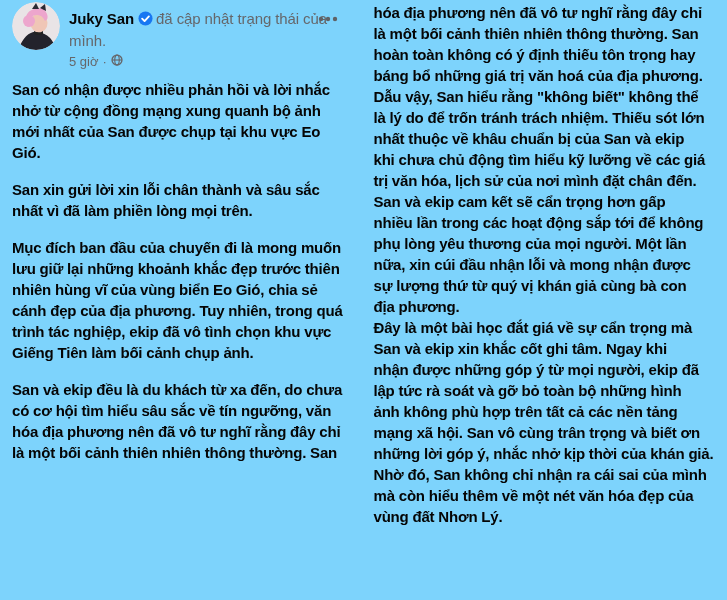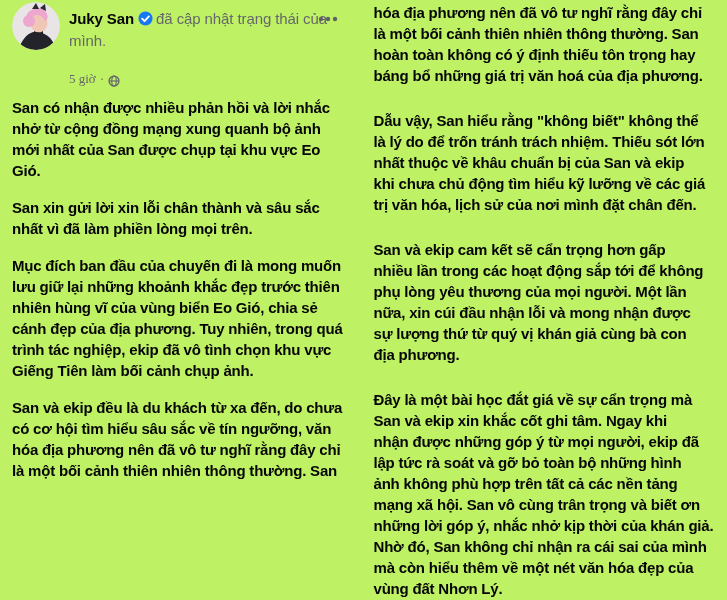--- a/index.html
+++ b/index.html
@@ -2,55 +2,55 @@
 <html lang="vi"><head>
 <meta charset="utf-8">
 <style>
   * { margin: 0; padding: 0; box-sizing: border-box; }
   html, body { background: #ffffff; }
   body { font-family: "Liberation Sans", sans-serif; color: #050505; }
   .page {
     position: relative;
     width: 727px; height: 600px;
     overflow: hidden;
-    background: #bef264;
+    background: #7dd3fc;
     display: flex;
   }
   .col { width: 363.5px; flex: 0 0 363.5px; }
   .col-left  { position: relative; padding: 0 8px 0 12px; }
   .col-right { padding: 2px 6px 0 10px; }
 
   
   .header { display: flex; margin-top: 2px; }
   .avatar {
     width: 48px; height: 48px; border-radius: 50%;
     overflow: hidden; flex: 0 0 48px; cursor: pointer;
   }
   .header-text { margin-left: 9px; width: 268px; padding-top: 7px; }
   .header-line { font-size: 15px; line-height: 20px; letter-spacing: -0.1px; }
   .author { font-weight: 700; color: #050505; cursor: pointer; }
   .verified { display: inline-block; vertical-align: -2px; margin: 0 3px 0 4px; }
   .action { color: #65676b; }
   .meta {
-    margin-top: 20px; font-size: 13px; color: #65676b;
-    display: flex; align-items: flex-end; gap: 4px; font-family: Liberation Serif, serif;
+    margin-top: 3px; font-size: 13px; color: #65676b;
+    display: flex; align-items: flex-start; gap: 4px;
   }
   .menu-btn {
     position: absolute; top: 8px; right: 22px;
     width: 28px; height: 22px;
     display: flex; align-items: center; justify-content: center;
     cursor: pointer; border-radius: 4px;
   }
 
   
   .post-text { font-size: 15px; line-height: 21px; letter-spacing: -0.2px; color: #050505; font-weight: bold; }
   .para { white-space: pre; }
   .col-left  .post-text { margin-top: 10px; }
   .col-left  .para + .para { margin-top: 16px; }
-  .col-right .para + .para { margin-top: 24px; }
+  .col-right .para + .para { }
 </style>
 </head>
 <body>
 
 <div class="page">
 
   <div class="col col-left">
 
     <div class="header">
       <div class="avatar">

